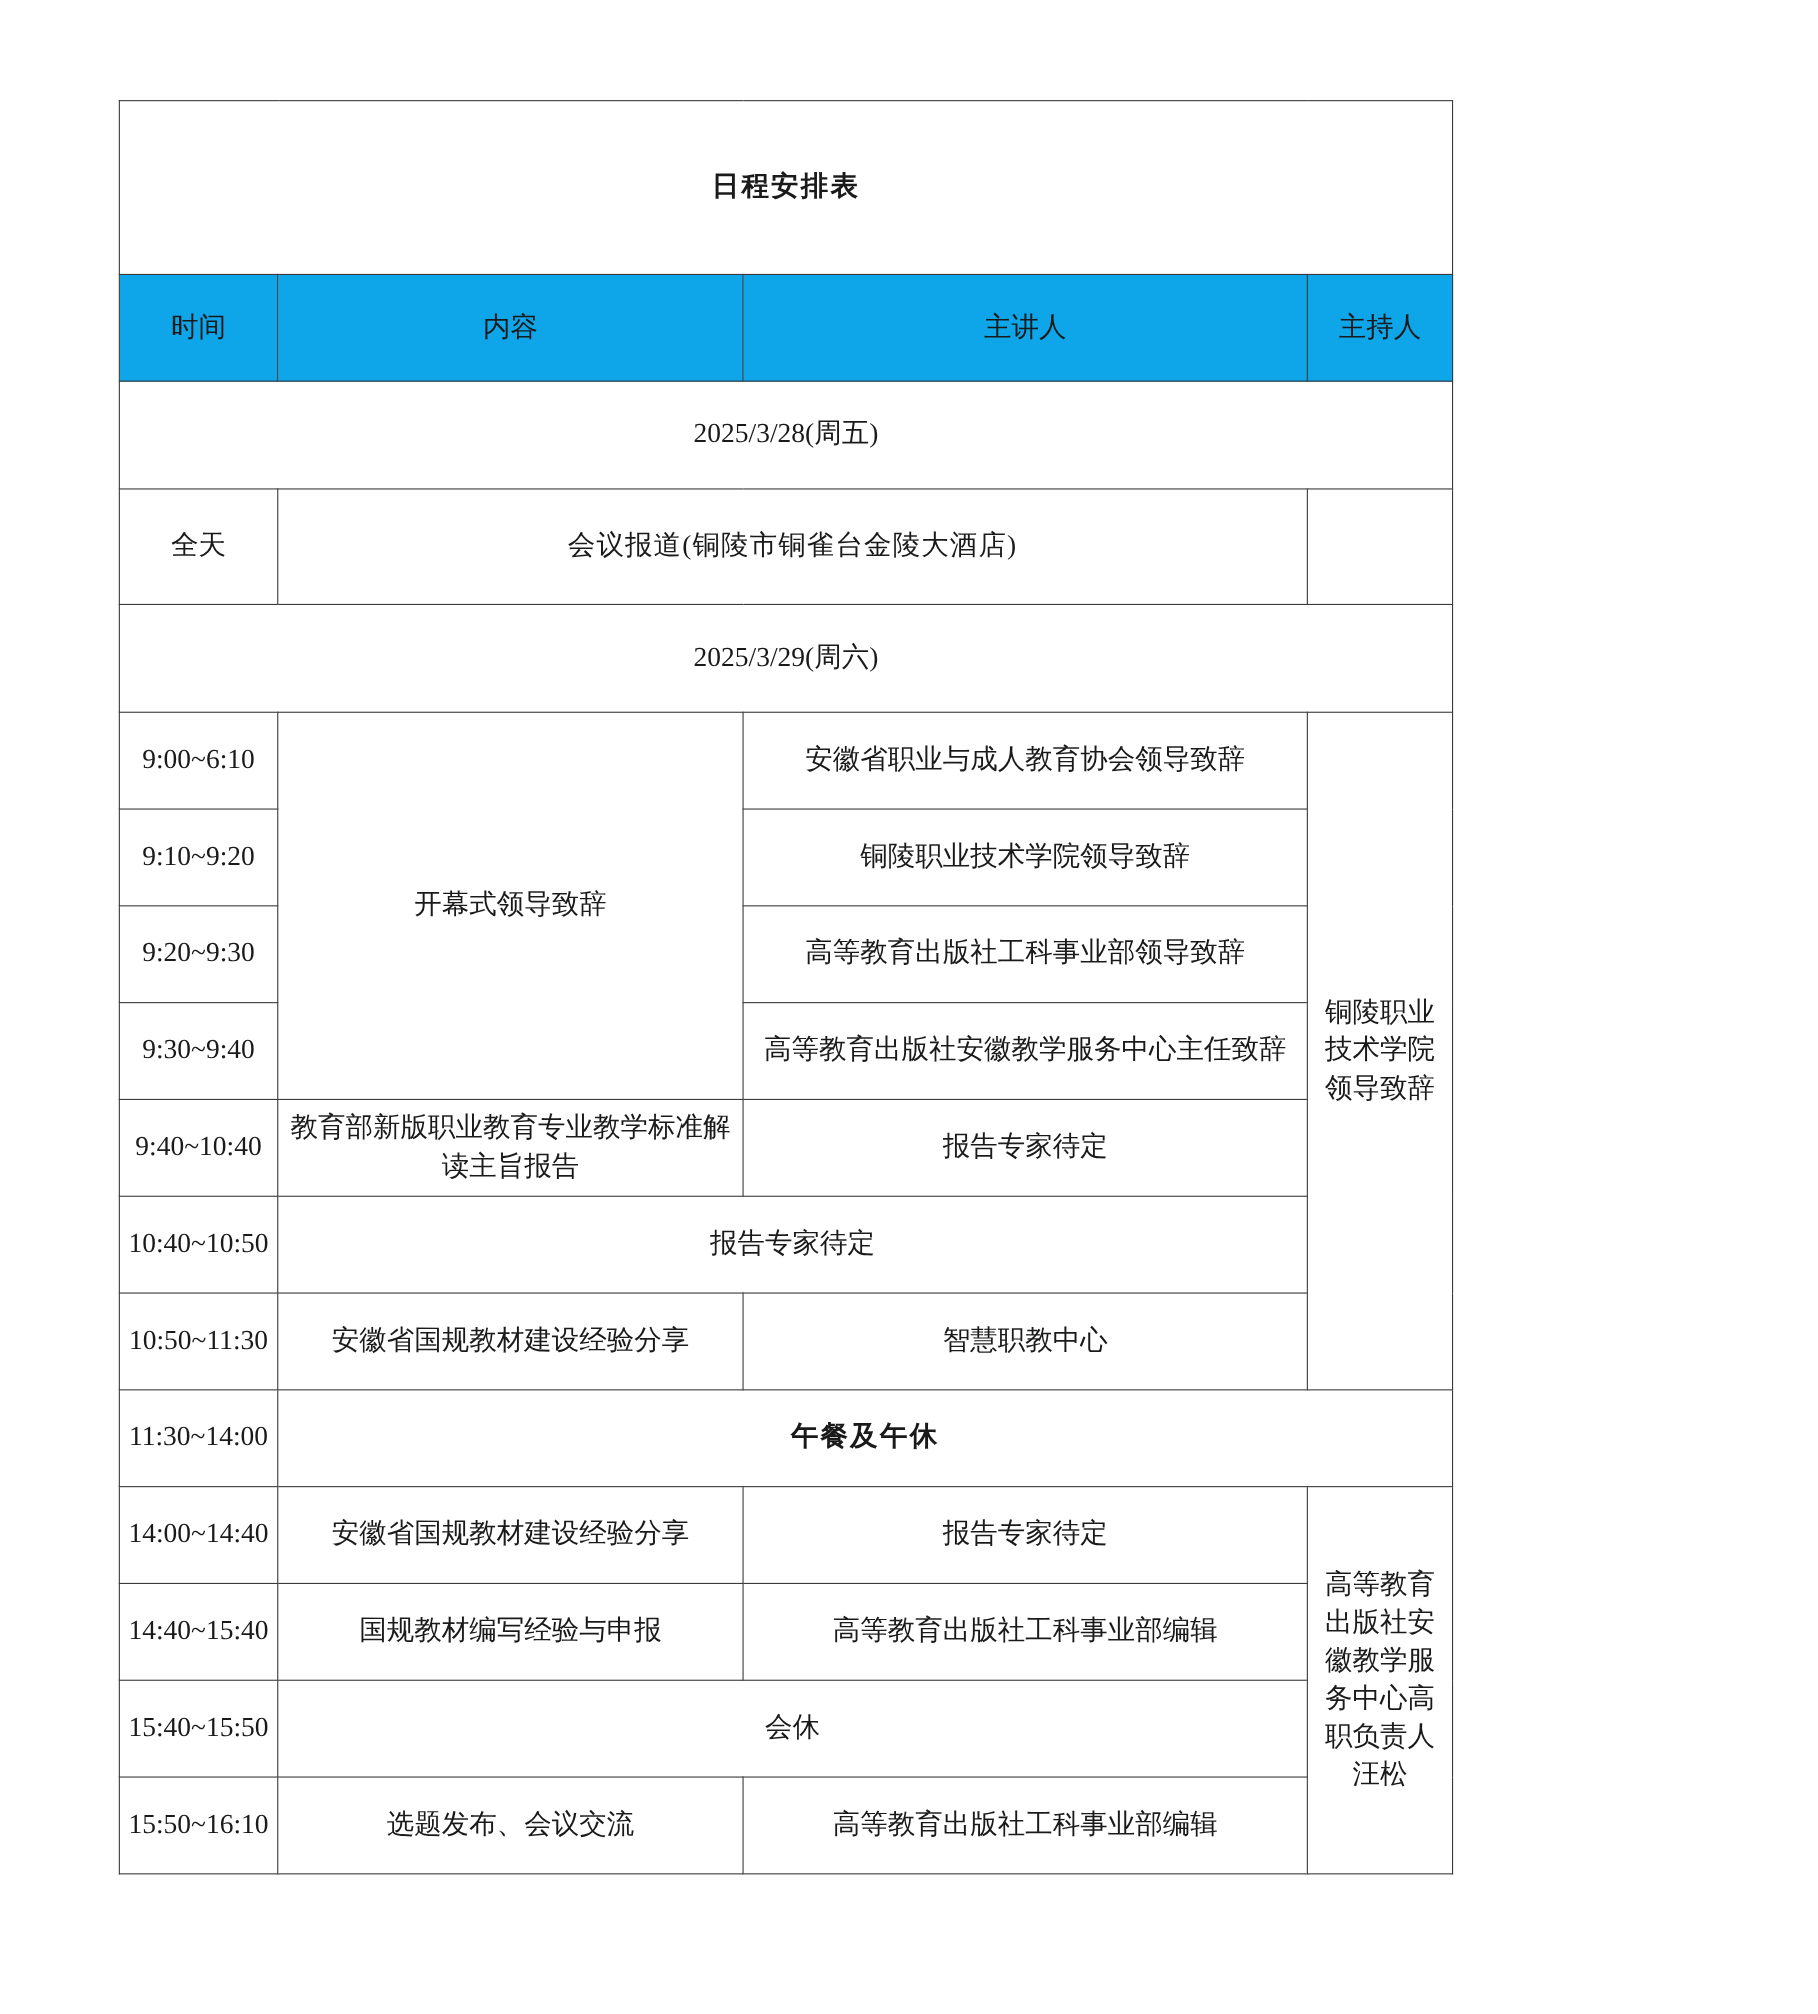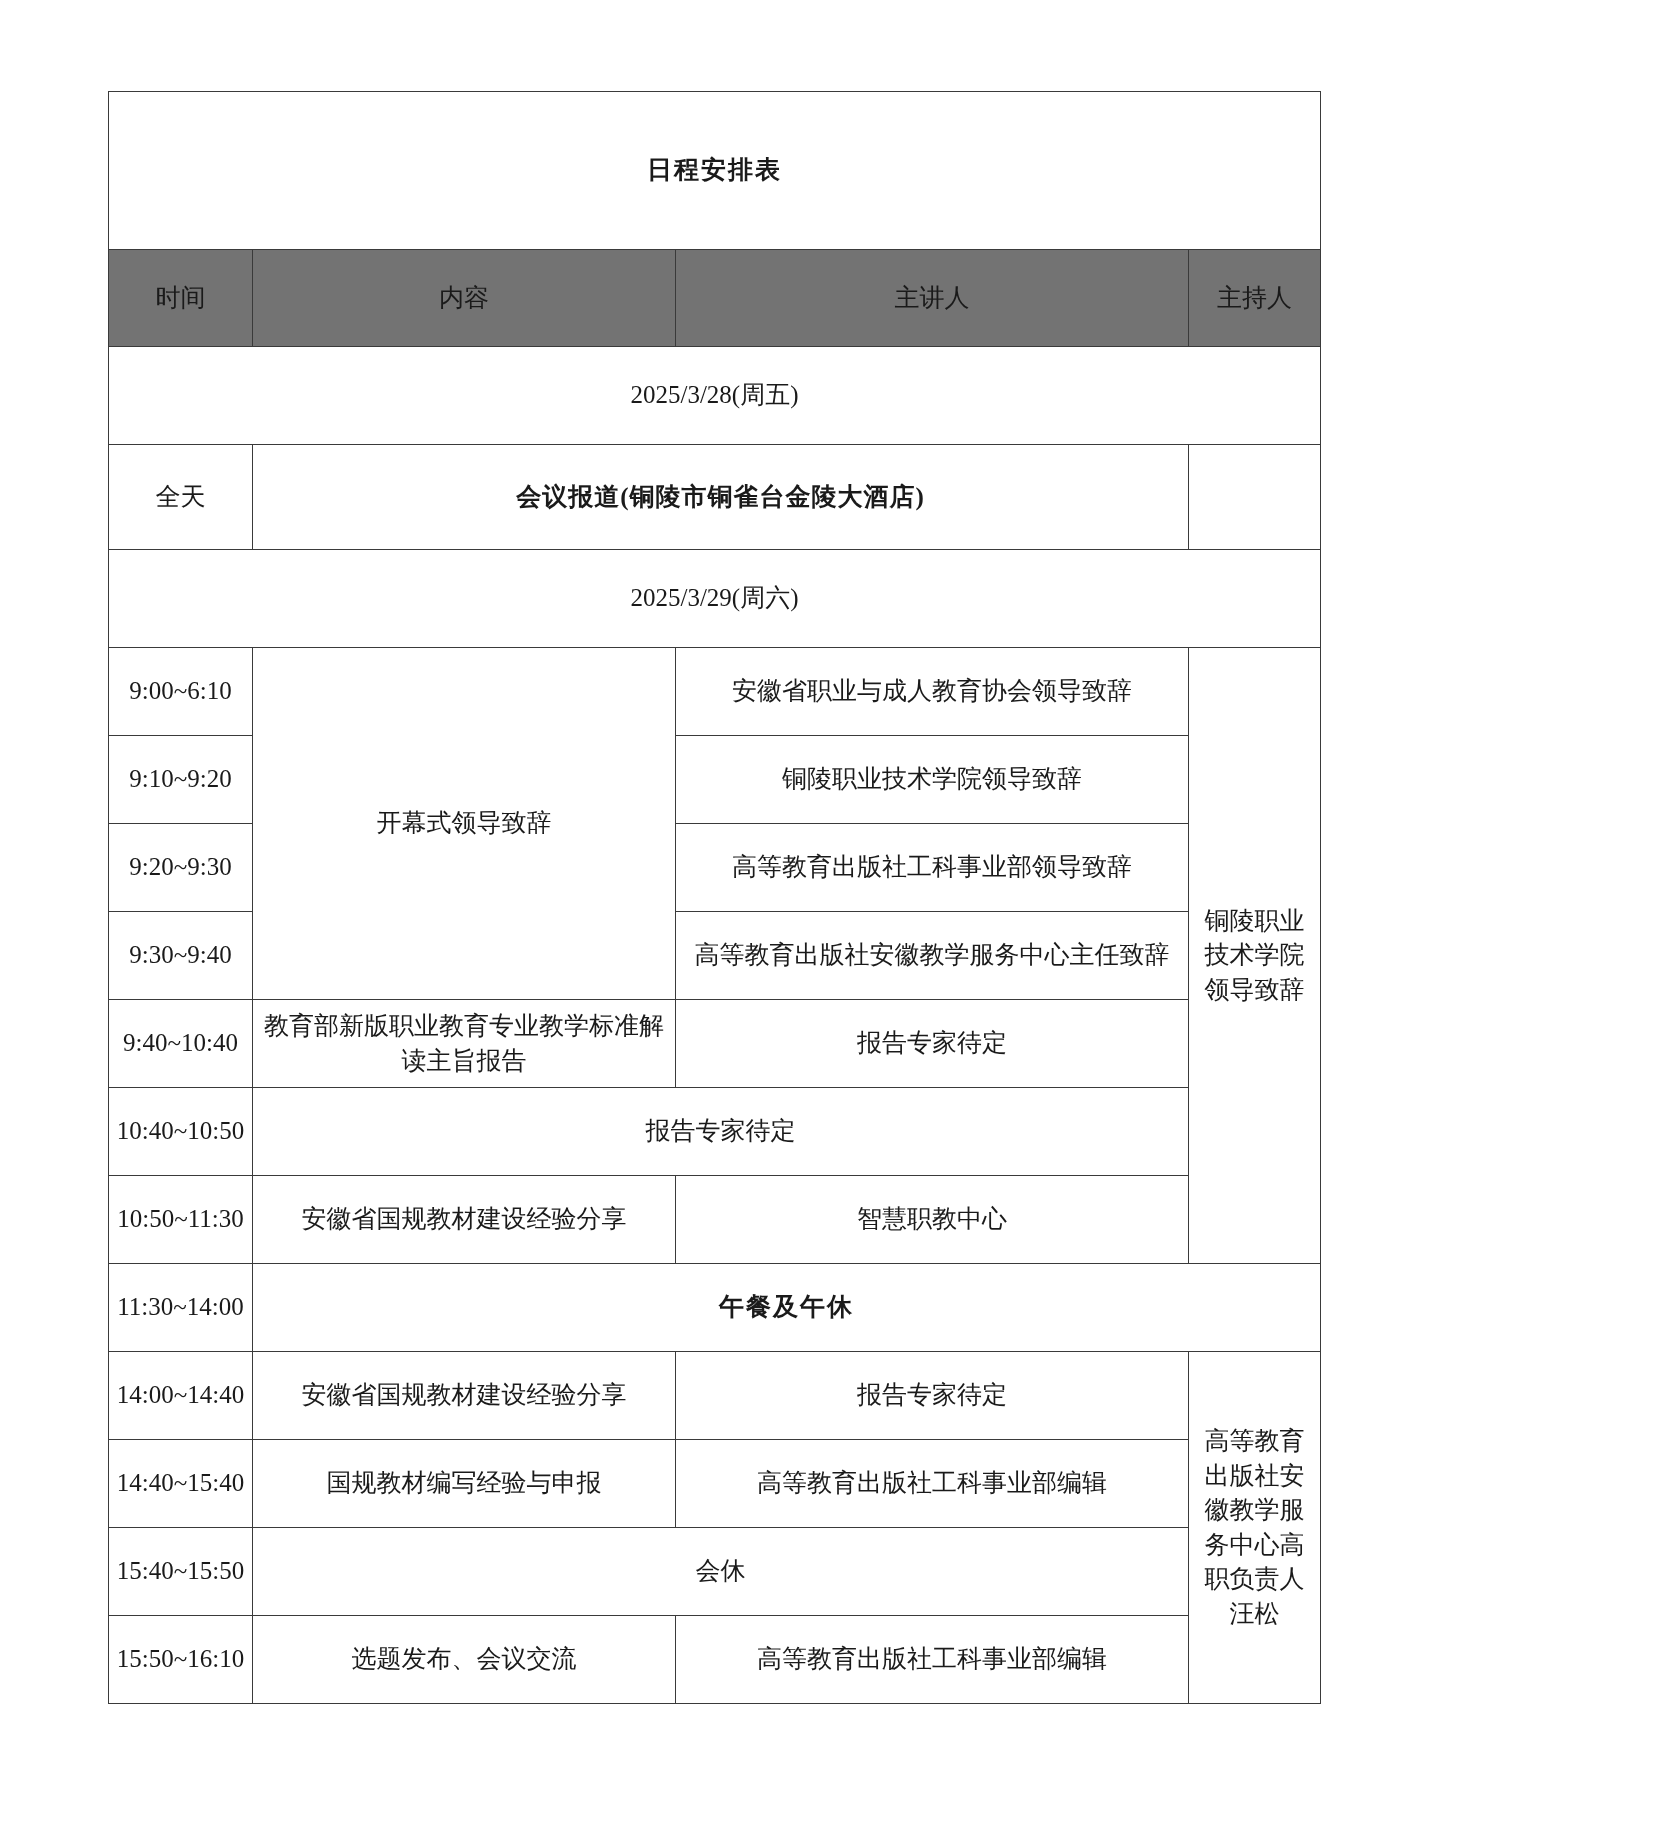--- a/index.html
+++ b/index.html
@@ -54,38 +54,38 @@
   .title-cell {
     height: 145px;
     font-size: 44px;
     font-weight: bold;
     letter-spacing: 2px;
     vertical-align: middle;
   }
 
   
   .hdr-cell {
-    background: #737373;
+    background: #0ea5e9;
     height: 84px;
     font-size: 33px;
     vertical-align: middle;
   }
 
   
   .date-cell {
     height: 85px;
     font-size: 31px;
     vertical-align: middle;
     margin-left: 40px;
   }
 
   
   .big-cell {
     font-size: 33px;
-    font-weight: bold;
+    font-weight: normal;
     letter-spacing: 1px;
   }
   .lunch-cell {
     font-size: 33px;
     font-weight: bold;
     letter-spacing: 2px;
   }
 
   .time-cell {
     font-size: 25px;

